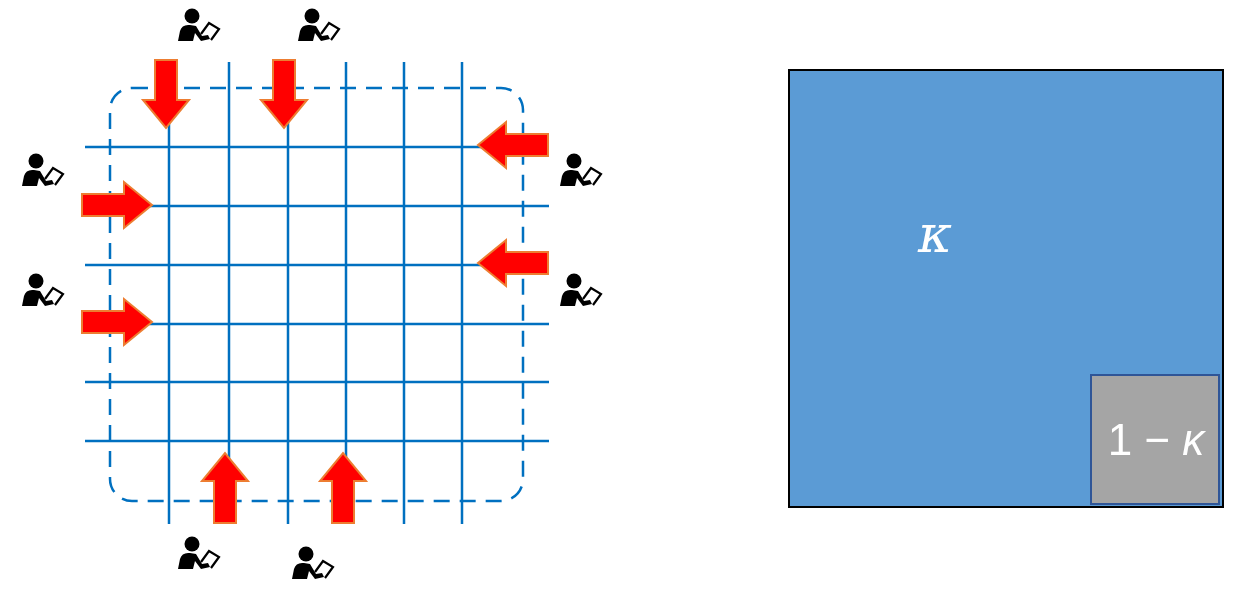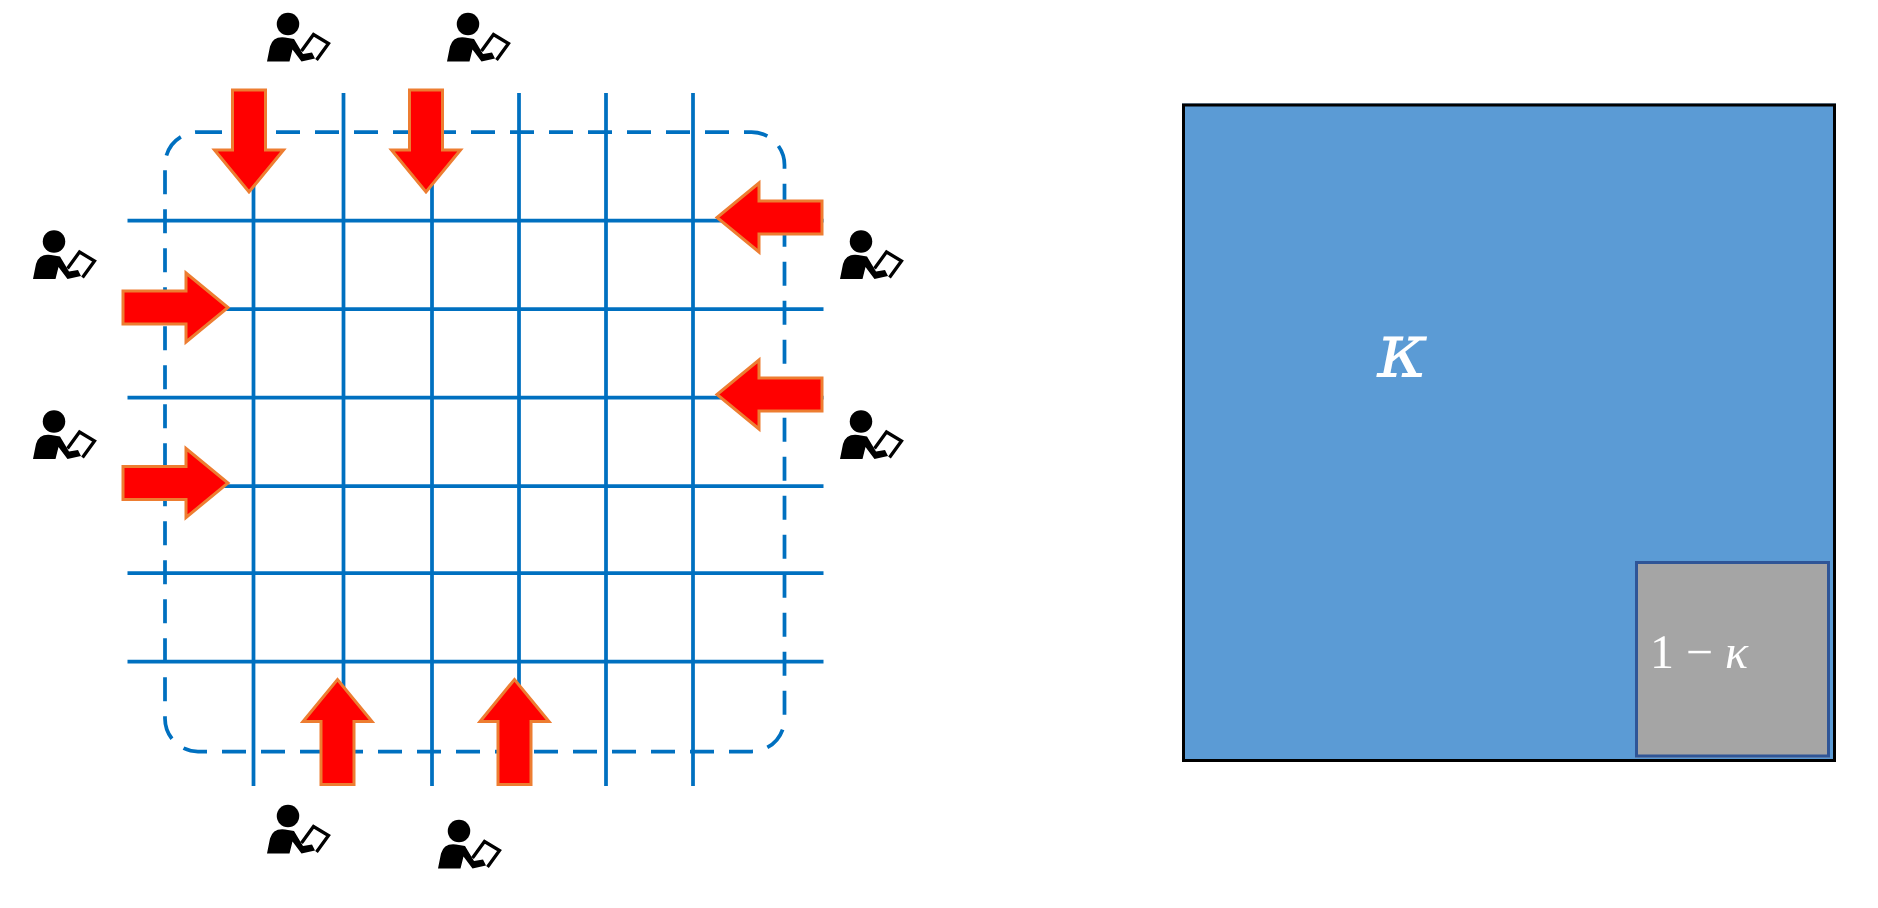--- a/index.html
+++ b/index.html
@@ -6,21 +6,21 @@
     body { width: 1252px; height: 605px; position: relative; overflow: hidden;
            font-family: "DejaVu Serif", serif; }
     #diagram { position: absolute; left: 0; top: 0; }
     .big-square { position: absolute; left: 788px; top: 69px; width: 432px; height: 435px;
                   background: #5b9bd5; border: 2px solid #000; box-sizing: content-box; }
     .small-square { position: absolute; left: 1090px; top: 374px; width: 130px; height: 131px;
                     background: #a5a5a5; border: 2px solid #2f5597; box-sizing: border-box; }
     .kappa-label { position: absolute; left: 918px; top: 208px; color: #fff;
                    font-family: "DejaVu Serif", serif; font-style: italic; font-size: 52px; line-height: 1; }
     .complement-label { position: absolute; left: 1100px; top: 418px; width: 112px; color: #fff;
-                        font-family: Liberation Serif, serif; font-size: 32px; line-height: 1; white-space: nowrap; }
+                        font-family: Liberation Sans, sans-serif; font-size: 44px; line-height: 1; white-space: nowrap; text-align: center; }
     .complement-label .k { font-style: italic; }
   </style>
 </head>
 <body>
 
 <svg id="diagram" width="1252" height="605" viewBox="0 0 1252 605">
   <g id="grid">
       <line x1="169" x2="169" y1="62" y2="524" stroke="#0070c0" stroke-width="2.5"></line>
       <line x1="229" x2="229" y1="62" y2="524" stroke="#0070c0" stroke-width="2.5"></line>
       <line x1="288" x2="288" y1="62" y2="524" stroke="#0070c0" stroke-width="2.5"></line>

